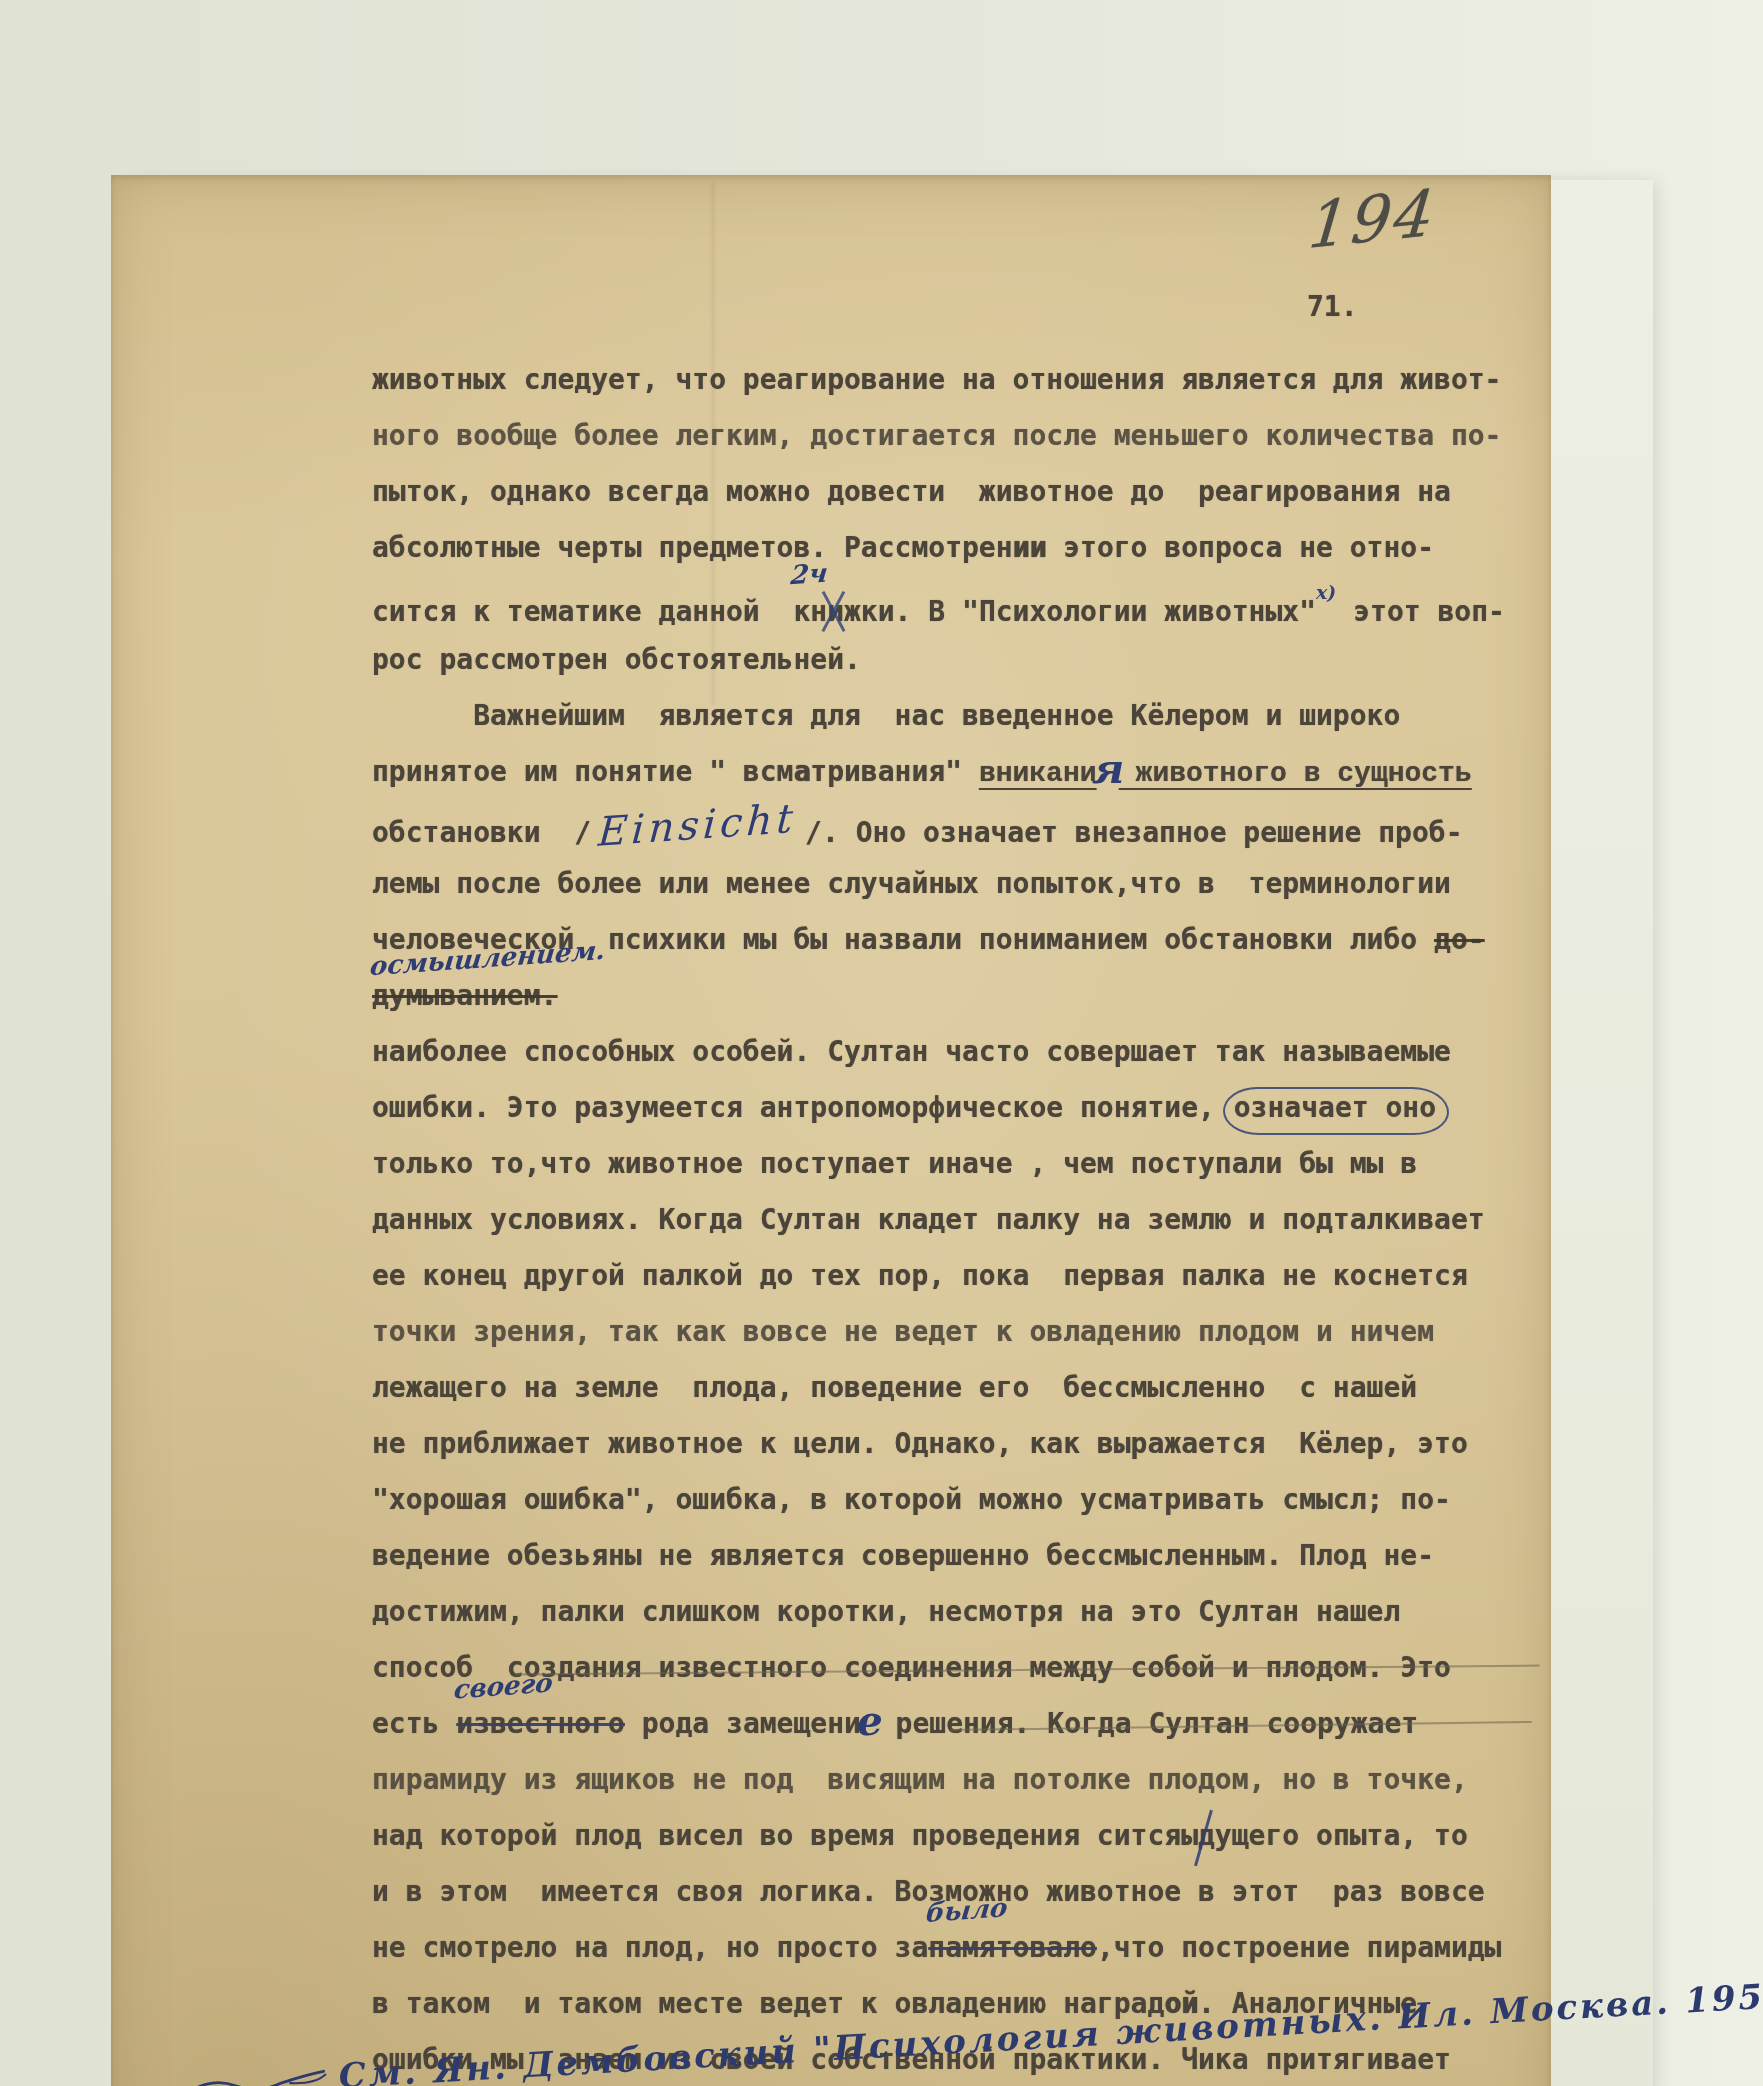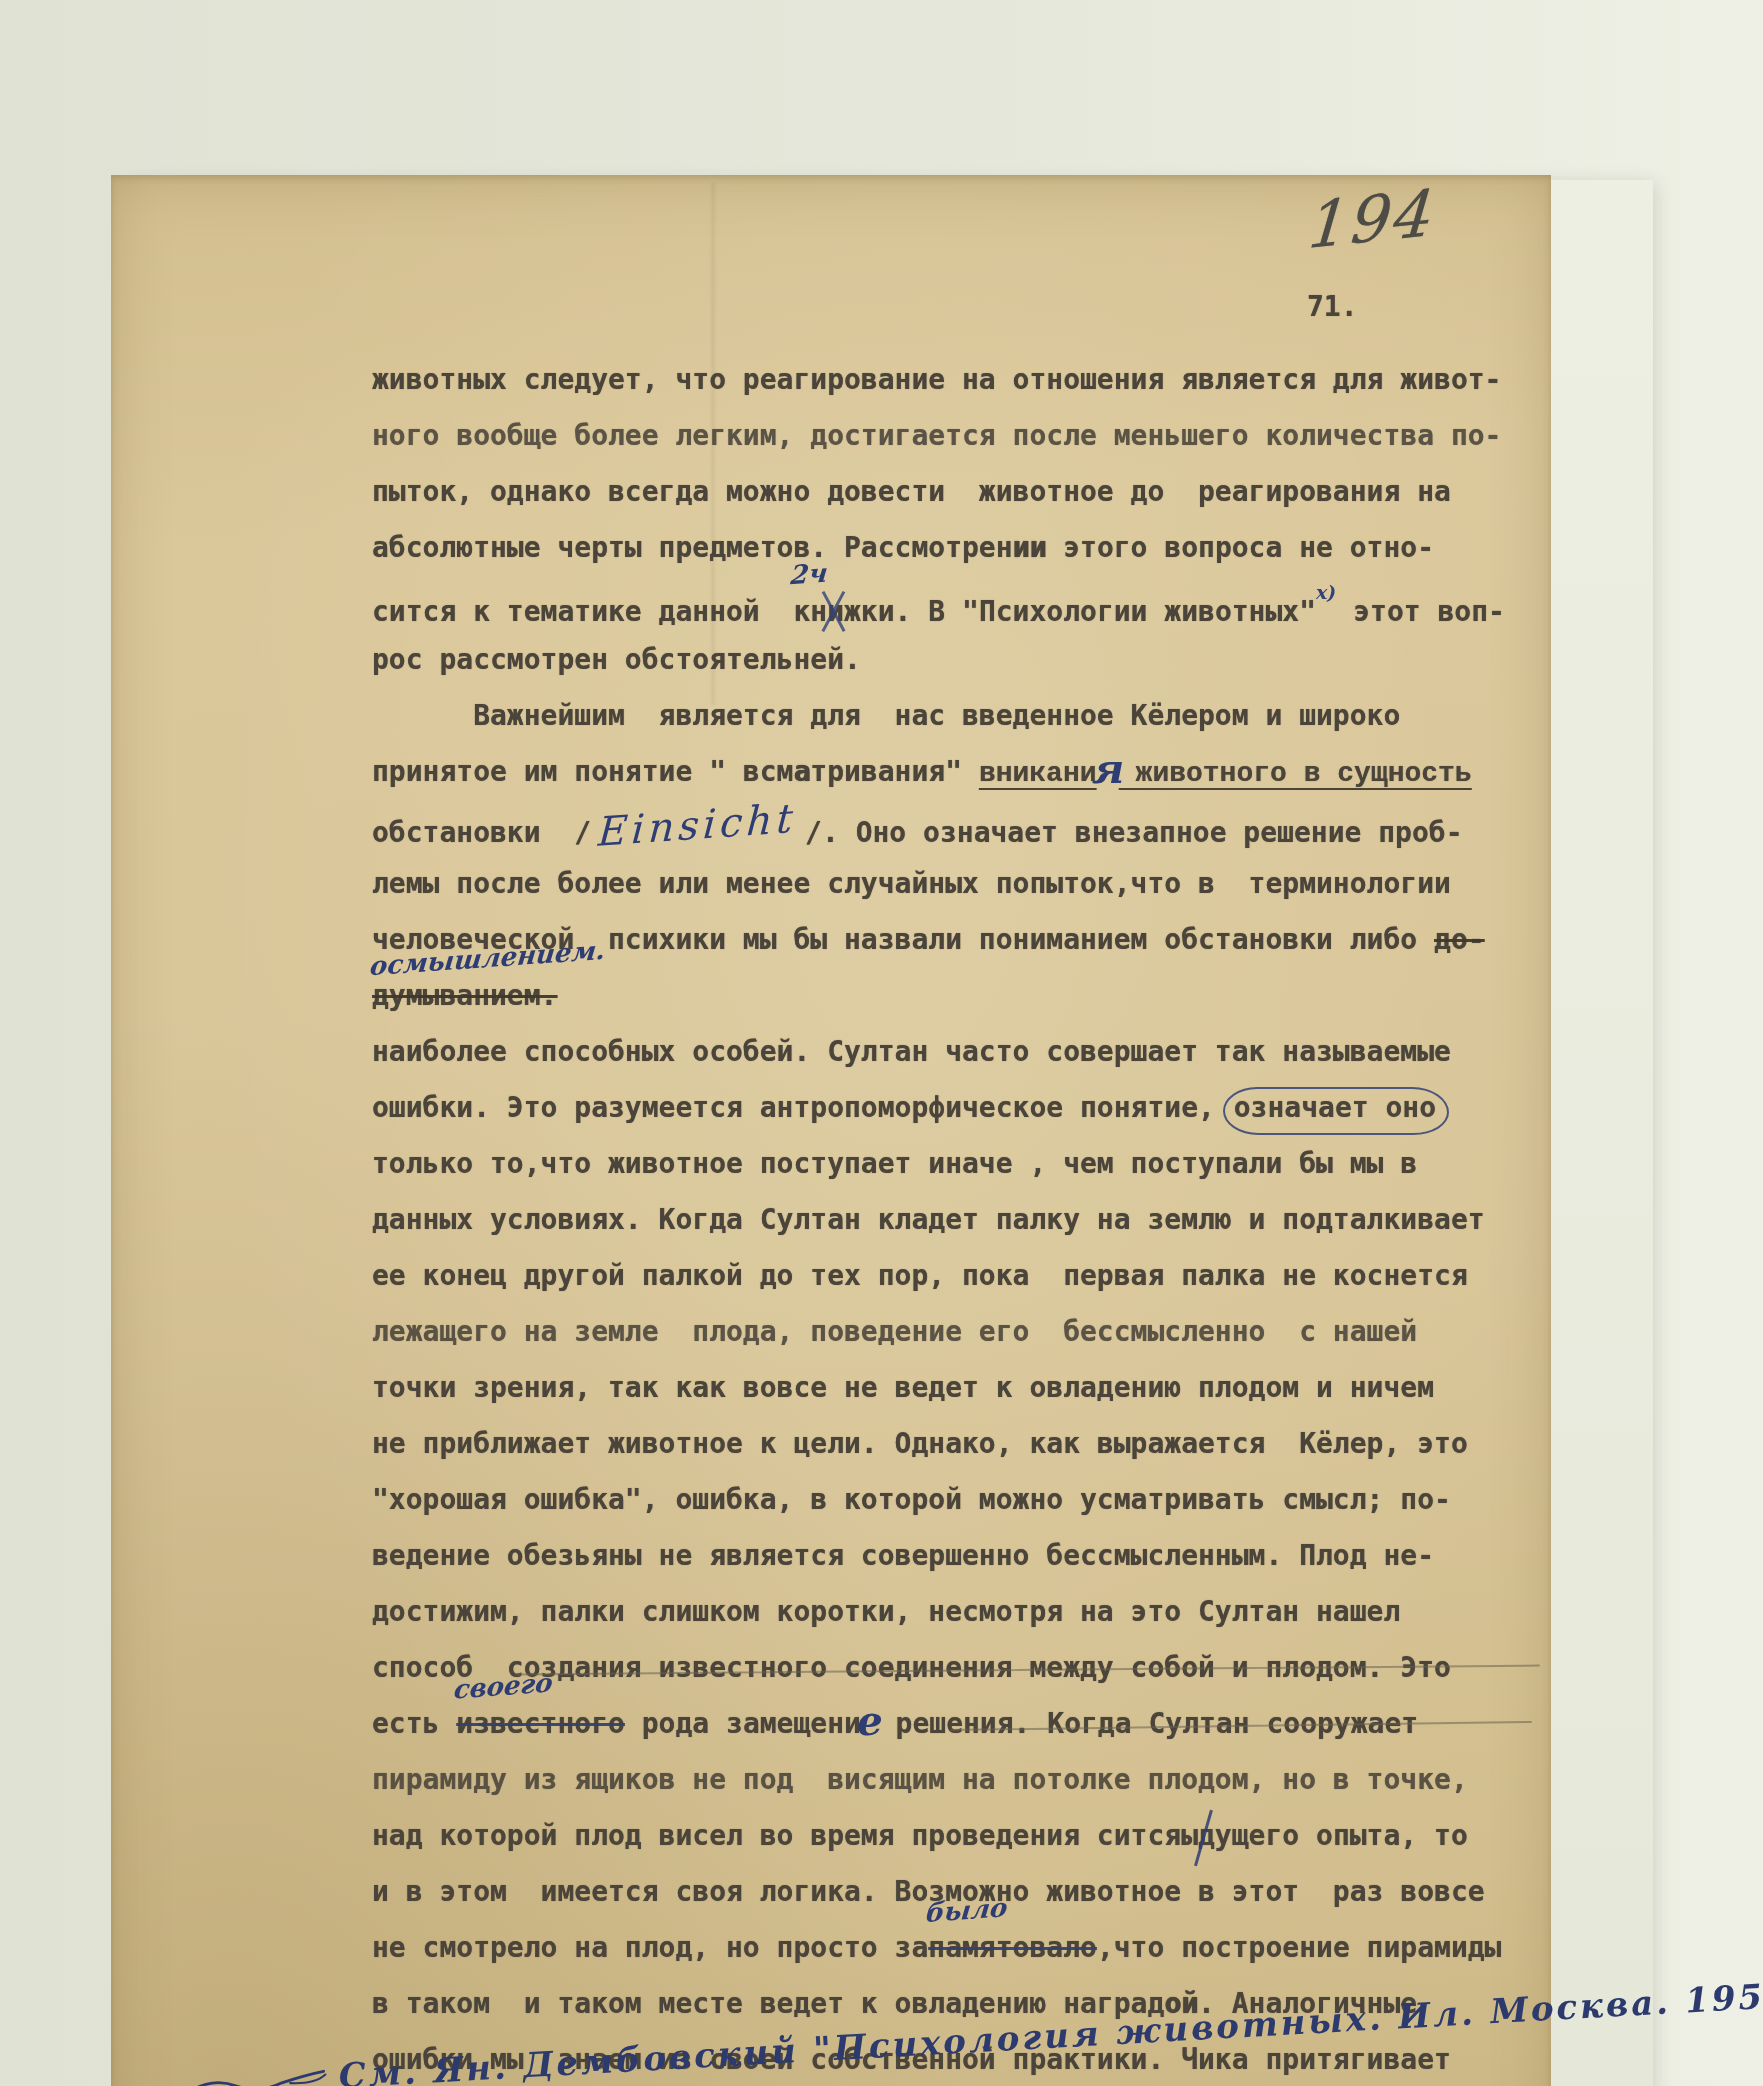--- a/index.html
+++ b/index.html
@@ -146,22 +146,22 @@
       <div class="line"><span class="seg">принятое им понятие " всм</span><span class="seg bold2">а</span><span class="seg">тривания" </span><span class="seg ul">вникани</span><span class="seg over">я</span><span class="seg ul"> животного в сущность</span></div>
       <div class="line"><span class="seg">обстановки  /</span><span class="seg script">Einsicht</span><span class="seg">/. Оно означает внезапное решение проб-</span></div>
       <div class="line"><span class="seg">лемы после более или менее случайных попыток,что в  терминологии</span></div>
       <div class="line"><span class="seg">человеческой  психики мы бы назвали пониманием обстановки либо </span><span class="seg strike">до-</span></div>
       <div class="line"><span class="seg strike rel">думыванием.<span class="ins">осмышлением.</span></span></div>
       <div class="line"><span class="seg">наиболее способных особей. Султан часто совершает так называемые</span></div>
       <div class="line"><span class="seg">ошибки. Это разумеется антропоморфическое понятие, </span><span class="seg circle">означает оно</span></div>
       <div class="line"><span class="seg">только то,что животное поступает иначе , чем поступали бы мы в</span></div>
       <div class="line"><span class="seg">данных условиях. Когда Султан кладет палку на землю и подталкивает</span></div>
       <div class="line"><span class="seg">ее конец другой палкой до тех пор, пока  первая палка не коснется</span></div>
+      <div class="line"><span class="seg">точки зрения, так как вовсе не ведет к овладению плодом и ничем</span></div>
       <div class="line"><span class="seg">лежащего на земле  плода, поведение его  бессмысленно  с нашей</span></div>
-      <div class="line"><span class="seg">точки зрения, так как вовсе не ведет к овладению плодом и ничем</span></div>
       <div class="line"><span class="seg">не приближает животное к цели. Однако, как выражается  Кёлер, это</span></div>
       <div class="line"><span class="seg">"хорошая ошибка", ошибка, в которой можно усматривать смысл; по-</span></div>
       <div class="line"><span class="seg">ведение обезьяны не является совершенно бессмысленным. Плод не-</span></div>
       <div class="line"><span class="seg">достижим, палки слишком коротки, несмотря на это Султан нашел</span></div>
       <div class="line"><span class="seg">способ  создания известного соединения между собой и плодом. Это</span></div>
       <div class="line"><span class="seg">есть </span><span class="seg bstrike rel">известного<span class="ins">своего</span></span><span class="seg"> рода замещени</span><span class="seg over">е</span><span class="seg"> решения. Когда Султан сооружает</span></div>
       <div class="line"><span class="seg">пирамиду из ящиков не под  висящим на потолке плодом, но в точке,</span></div>
       <div class="line"><span class="seg">над которой плод висел во время проведения сится</span><span class="seg slashmark">ыду</span><span class="seg">щего опыта, то</span></div>
       <div class="line"><span class="seg">и в этом  имеется своя логика. Возможно животное в этот  раз вовсе</span></div>
       <div class="line"><span class="seg">не смотрело на плод, но просто за</span><span class="seg bstrike rel">памятовало<span class="ins">было</span></span><span class="seg">,что построение пирамиды</span></div>

